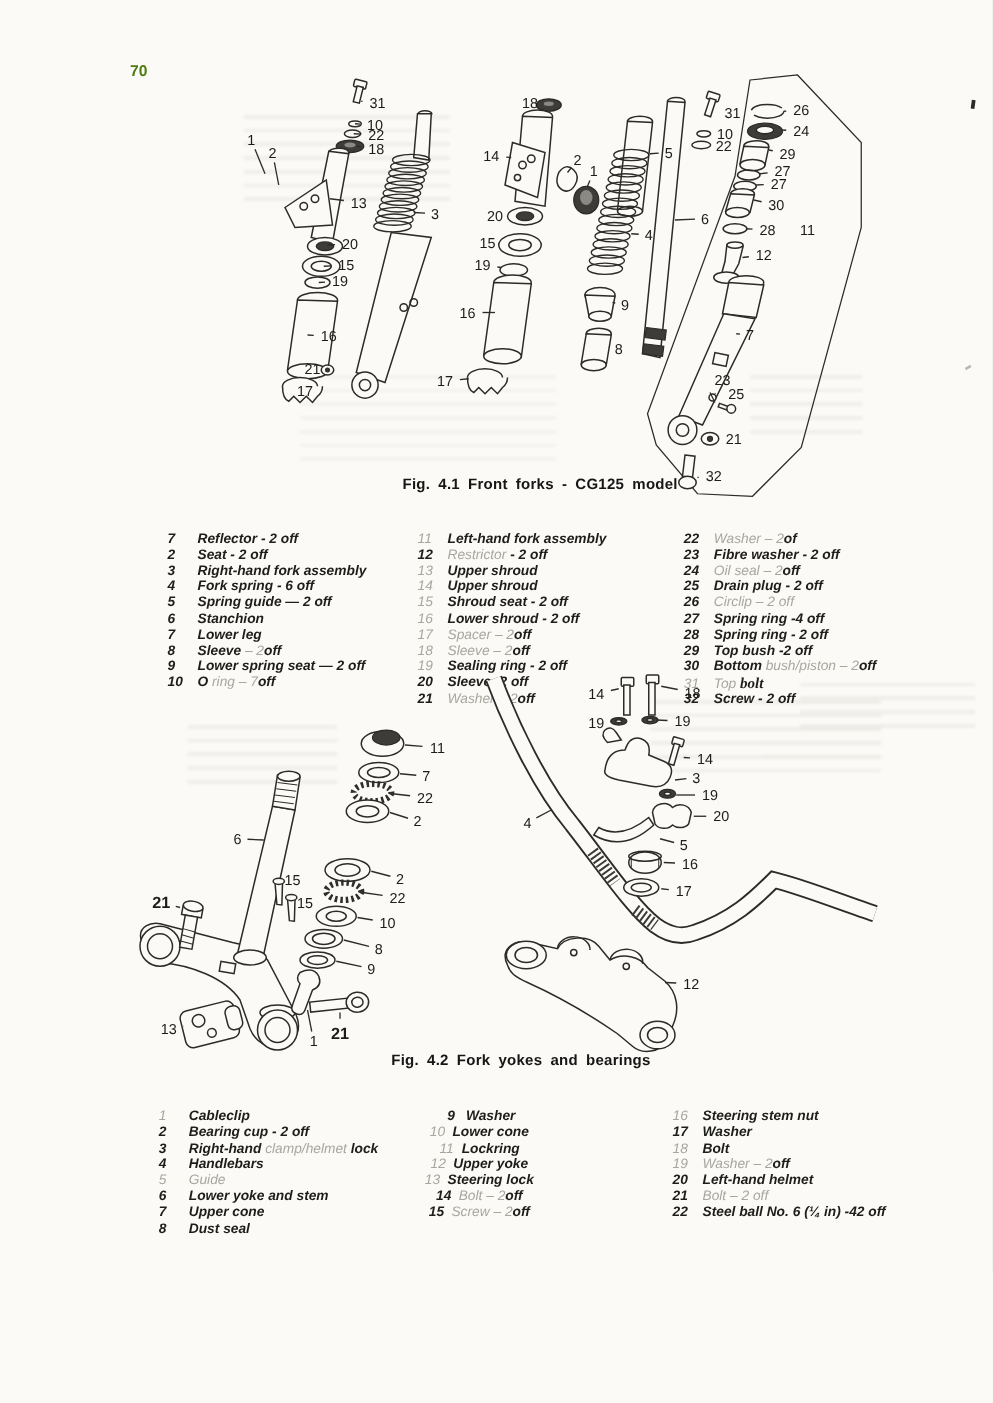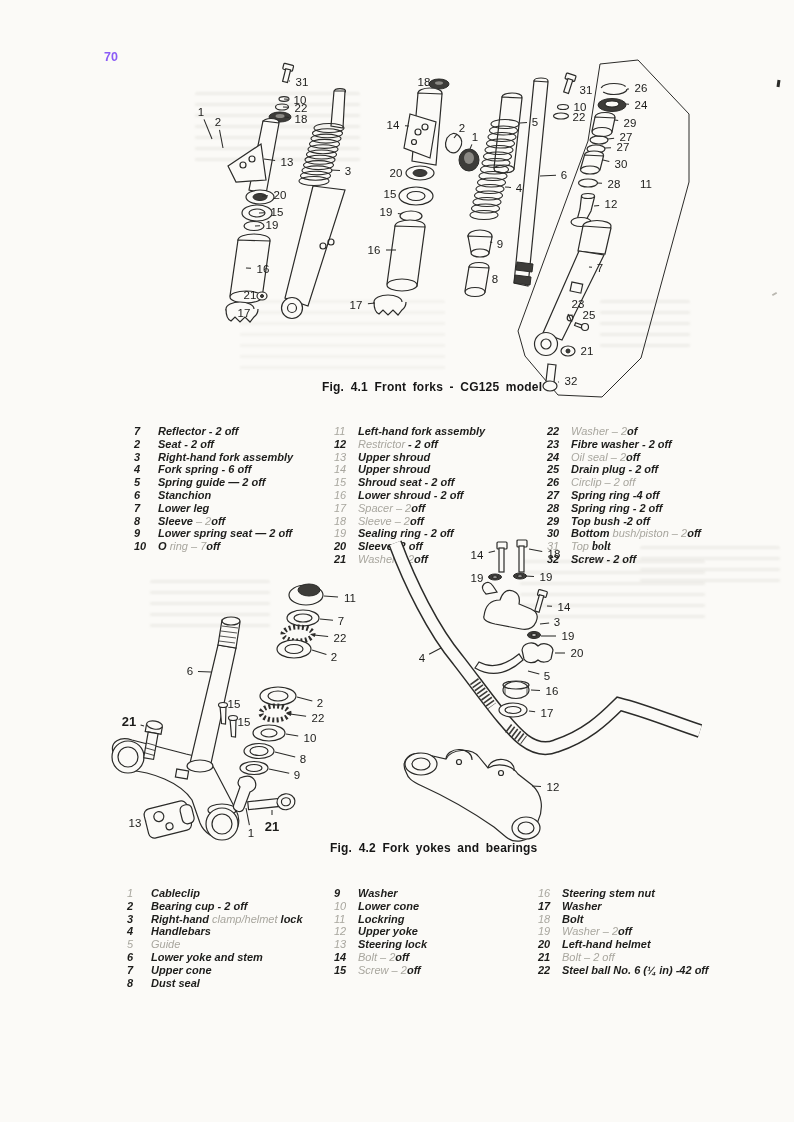--- a/index.html
+++ b/index.html
@@ -1,31 +1,31 @@
 <!DOCTYPE html>
 <html><head>
 <meta charset="utf-8">
 <style>
   html,body{margin:0;padding:0;background:#e9e8e4;}
   .page{position:relative;width:794px;height:1122px;background:#fbfaf7;
         font-family:"Liberation Sans",sans-serif;overflow:hidden;}
-  .pageno{position:absolute;left:104px;top:50px;font-weight:bold;font-size:12.5px;color:#8b5cf6;}
+  .pageno{position:absolute;left:104px;top:50px;font-weight:bold;font-size:12.5px;color:#4d7c0f;}
   .caption{position:absolute;font-weight:bold;font-size:12px;color:#161616;
            letter-spacing:.2px;word-spacing:3px;white-space:nowrap;}
   #cap1{left:322px;top:380px;}
-  #cap2{left:330px;top:841px;}
+  #cap2{left:313px;top:841px;}
   .plist{position:absolute;font-style:italic;font-size:11px;line-height:12.8px;
          white-space:nowrap;color:#1d1d1b;margin-top:23px;}
   .prow{height:12.8px;}
   .pnum{display:inline-block;width:24px;font-weight:bold;}
   .ptxt{font-weight:bold;}
   .seg.faded,.pnum.faded{color:#a8a69e;font-weight:normal;}
   .seg.serif{font-family:"Liberation Serif",serif;font-size:12px;}
   #f1c1{left:134px;top:402px;} #f1c2{left:334px;top:402px;} #f1c3{left:547px;top:402px;}
-  #f2c1{left:127px;top:864px;} #f2c2{left:334px;top:864px;} #f2c3{left:538px;top:864px;}
+  #f2c1{left:127px;top:864px;} #f2c2{left:334px;top:864px;text-align:center;} #f2c3{left:538px;top:864px;}
   svg{position:absolute;overflow:visible;}
   #fig1{left:168px;top:56px;} #fig2{left:88px;top:538px;}
   .part{fill:#fbfaf7;stroke:#2b2b29;stroke-width:1.2;}
   .partn{fill:none;stroke:#2b2b29;stroke-width:1.2;}
   .dark{fill:#3d3c39;stroke:#2b2b29;stroke-width:1;}
   .mid{fill:#8b8984;stroke:none;}
   .coil{fill:none;stroke:#2b2b29;stroke-width:1.1;}
   .hatch{stroke:#2b2b29;stroke-width:.8;}
   .dots{fill:none;stroke:#2f2e2c;stroke-width:5;stroke-dasharray:2 2.4;}
   .lead{stroke:#2b2b29;stroke-width:1.05;}

